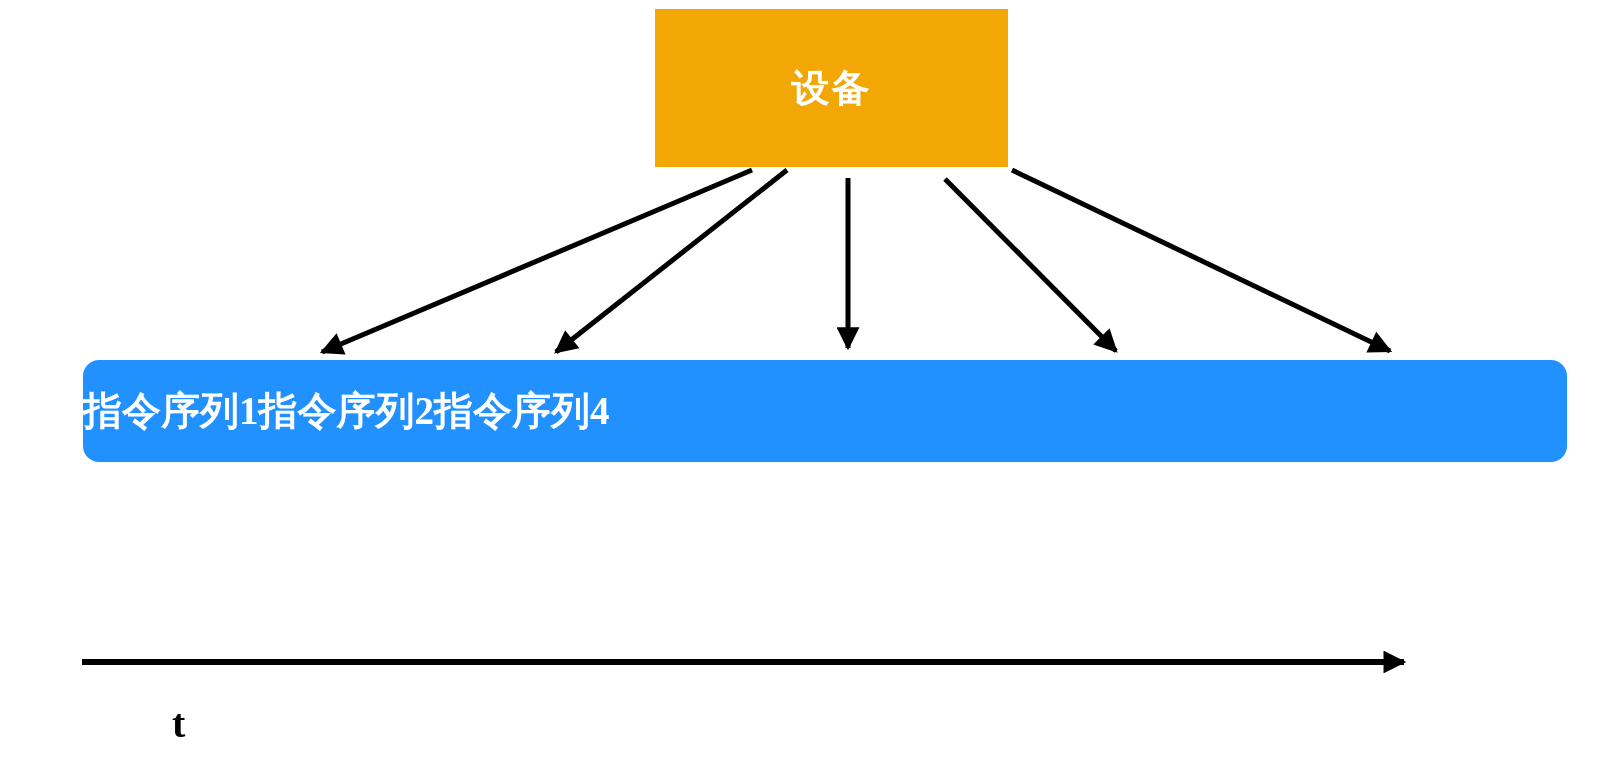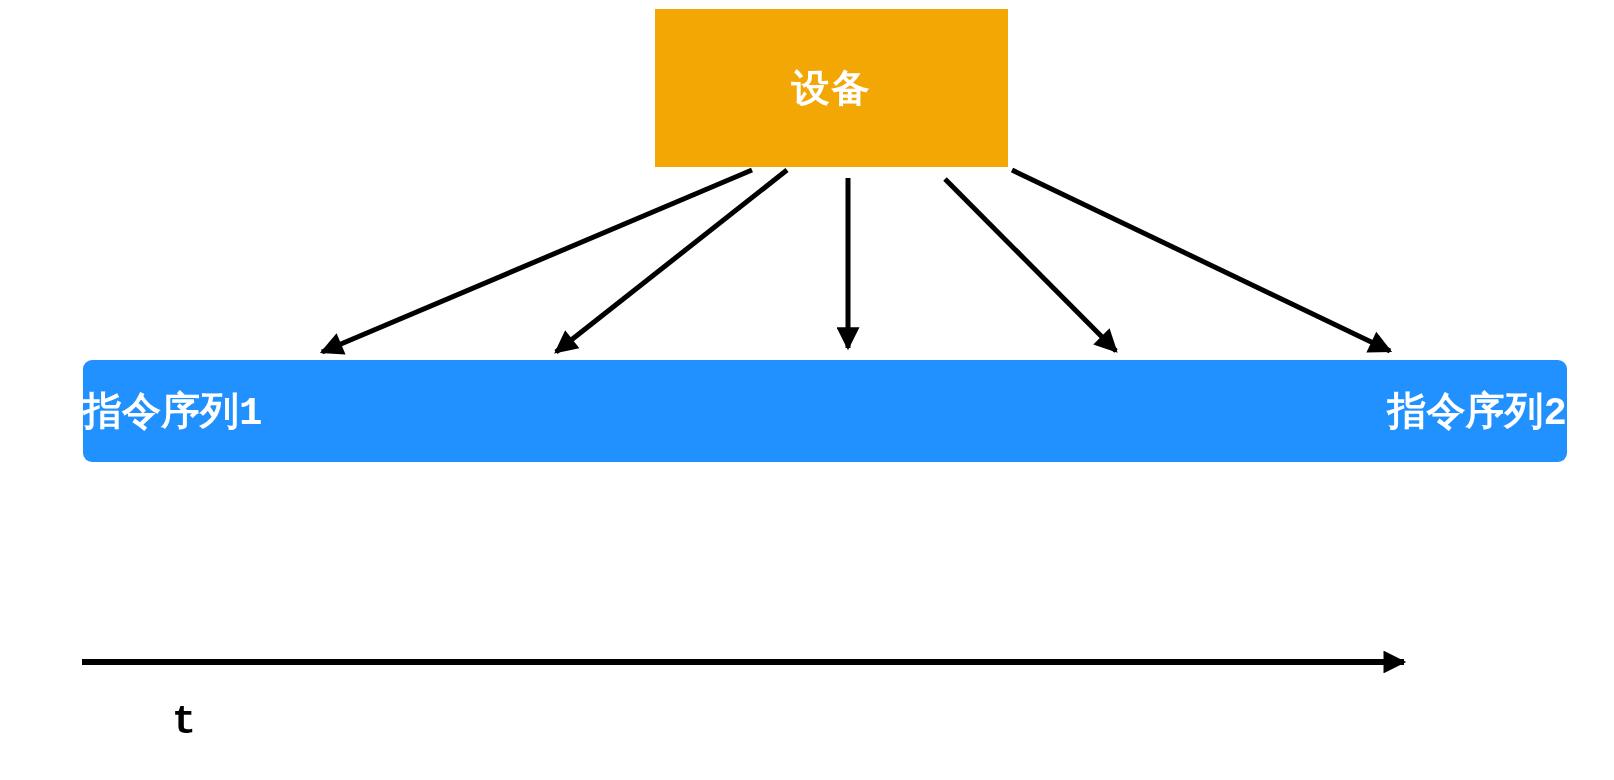--- a/index.html
+++ b/index.html
@@ -6,21 +6,21 @@
     margin: 0;
     padding: 0;
     background: #ffffff;
   }
   .canvas {
     position: relative;
     width: 1580px;
     height: 780px;
     background: #ffffff;
     overflow: hidden;
-    font-family: Liberation Mono, monospace;
+    font-family: Liberation Serif, serif;
   }
   .device-box {
     position: absolute;
     left: 655px;
     top: 9px;
     width: 353px;
     height: 158px;
     background: #F2A705;
     display: flex;
     align-items: center;
@@ -40,24 +40,24 @@
     height: 780px;
     pointer-events: none;
   }
   .sequence-bar {
     position: absolute;
     left: 83px;
     top: 360px;
     width: 1484px;
     height: 102px;
     background: #2191FF;
-    border-radius: 9px;
+    border-radius: 16px;
     display: flex;
     align-items: center;
-    justify-content: space-between;
+    justify-content: flex-start;
   }
   .sequence-label {
     color: #ffffff;
     font-size: 39px;
     font-weight: bold;
     white-space: nowrap;
   }
   .time-label {
     position: absolute;
     left: 172px;
@@ -89,17 +89,18 @@
     <line x1="787" y1="170" x2="556" y2="352" stroke="#000000" stroke-width="5" marker-end="url(#arrowhead)"></line>
     <line x1="848" y1="178" x2="848" y2="348" stroke="#000000" stroke-width="5" marker-end="url(#arrowhead)"></line>
     <line x1="945" y1="179" x2="1116" y2="351" stroke="#000000" stroke-width="5" marker-end="url(#arrowhead)"></line>
     <line x1="1012" y1="170" x2="1390" y2="351" stroke="#000000" stroke-width="5" marker-end="url(#arrowhead)"></line>
     <line x1="82" y1="662" x2="1404" y2="662" stroke="#000000" stroke-width="6" marker-end="url(#arrowhead-axis)"></line>
   </svg>
 
   <div class="sequence-bar">
     <span class="sequence-label">指令序列1</span>
     <span class="sequence-label">指令序列2</span>
+    <span class="sequence-label">指令序列4</span>
   </div>
 
   <div class="time-label">t</div>
 
 </div>
 
 </body></html>

